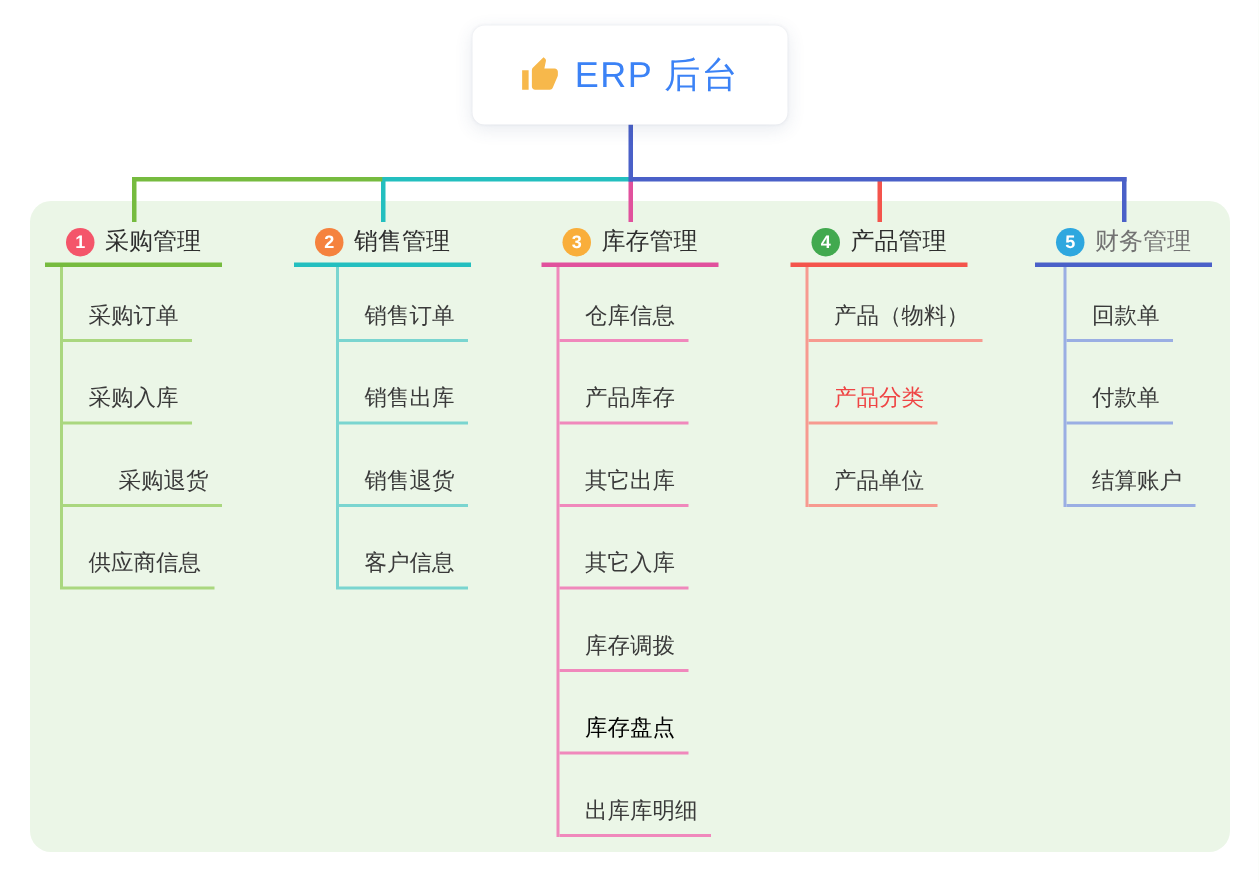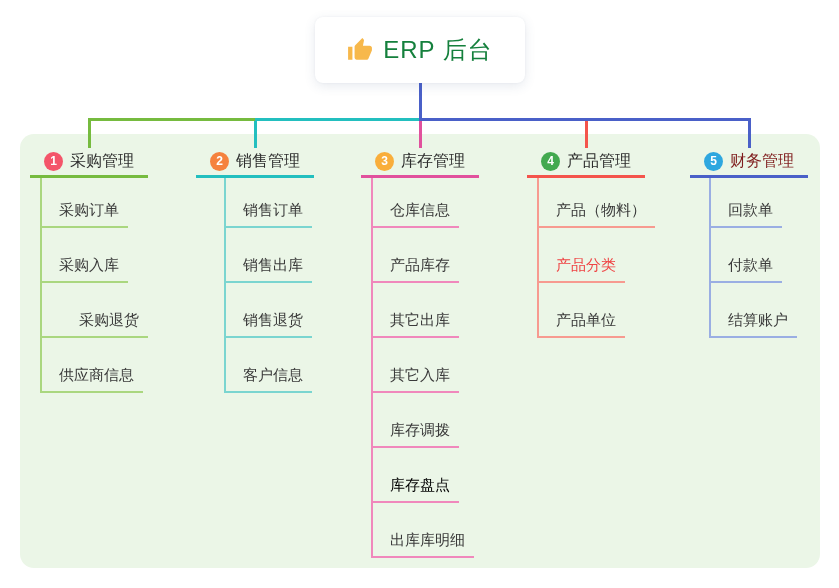--- a/index.html
+++ b/index.html
@@ -54,21 +54,21 @@
       <div class="line" style="left: 89px; top: 118px; width: 166px; height: 3px; background: rgb(118, 187, 63);"></div>
       <div class="line" style="left: 255px; top: 118px; width: 165px; height: 3px; background: rgb(35, 191, 191);"></div>
       <div class="line" style="left: 420px; top: 118px; width: 331px; height: 3px; background: rgb(74, 96, 200);"></div>
       <div class="line" style="left: 418.5px; top: 83px; width: 3px; height: 38px; background: rgb(74, 96, 200);"></div>
     </div>
 
   <div class="root-card">
     <svg width="26" height="26" viewBox="0 0 24 24" aria-hidden="true">
       <path id="thumb-path" d="M1 21h4V9H1v12zM23 10c0-1.1-.9-2-2-2h-6.31l.95-4.57.03-.32c0-.41-.17-.79-.44-1.06L14.17 1 7.59 7.59C7.22 7.95 7 8.45 7 9v10c0 1.1.9 2 2 2h9c.83 0 1.54-.5 1.84-1.22l3.02-7.05c.09-.23.14-.47.14-.72v-2z" fill="#F7B84B"></path>
     </svg>
-    <span class="root-title" style="color: #15803d; text-align: right;">ERP 后台</span>
+    <span class="root-title" style="color: #3b82f6; text-align: right;">ERP 后台</span>
   </div>
 
   <div id="branches">
       <div class="branch" style="left: 30px;">
         <div class="branch-title-row" style="border-bottom-color: rgb(118, 187, 63);">
           <div class="badge" style="background: rgb(244, 85, 106);">1</div>
           <span class="branch-title" style="color: rgb(46, 46, 46);">采购管理</span>
         </div>
         <ul style="border-left: 2px solid rgb(170, 215, 127);">
           <li>
@@ -147,21 +147,21 @@
             <span style="border-bottom: 2px solid rgb(247, 154, 144); color: #ef4444;">产品分类</span>
           </li>
           <li>
             <span style="border-bottom: 2px solid rgb(247, 154, 144); color: rgb(58, 58, 58);">产品单位</span>
           </li>
         </ul>
       </div>
       <div class="branch" style="left: 690px;">
         <div class="branch-title-row" style="border-bottom-color: rgb(74, 96, 200);">
           <div class="badge" style="background: rgb(46, 167, 223);">5</div>
-          <span class="branch-title" style="color: #7f1d1d; text-align: right;">财务管理</span>
+          <span class="branch-title" style="color: #737373; text-align: right;">财务管理</span>
         </div>
         <ul style="border-left: 2px solid rgb(154, 174, 227); margin-left: 19px;">
           <li>
             <span style="border-bottom: 2px solid rgb(154, 174, 227); color: rgb(58, 58, 58);">回款单</span>
           </li>
           <li>
             <span style="border-bottom: 2px solid rgb(154, 174, 227); color: rgb(58, 58, 58);">付款单</span>
           </li>
           <li>
             <span style="border-bottom: 2px solid rgb(154, 174, 227); color: rgb(58, 58, 58);">结算账户</span>

